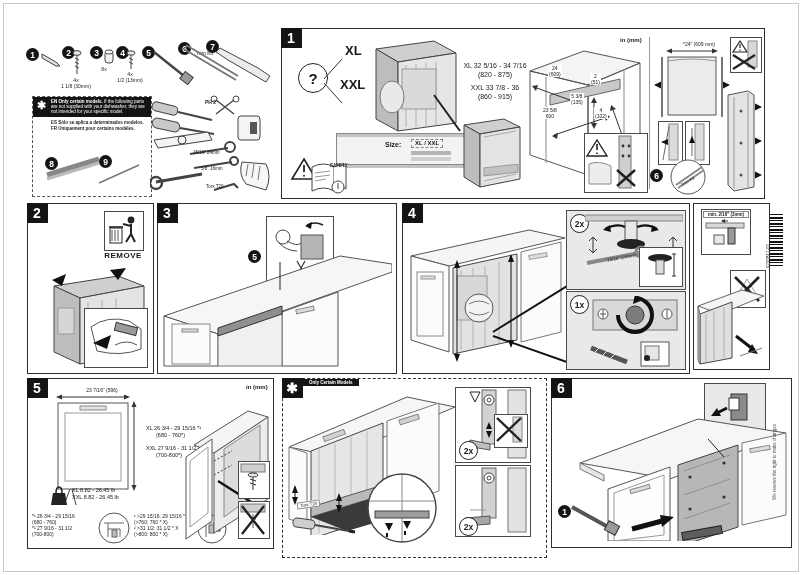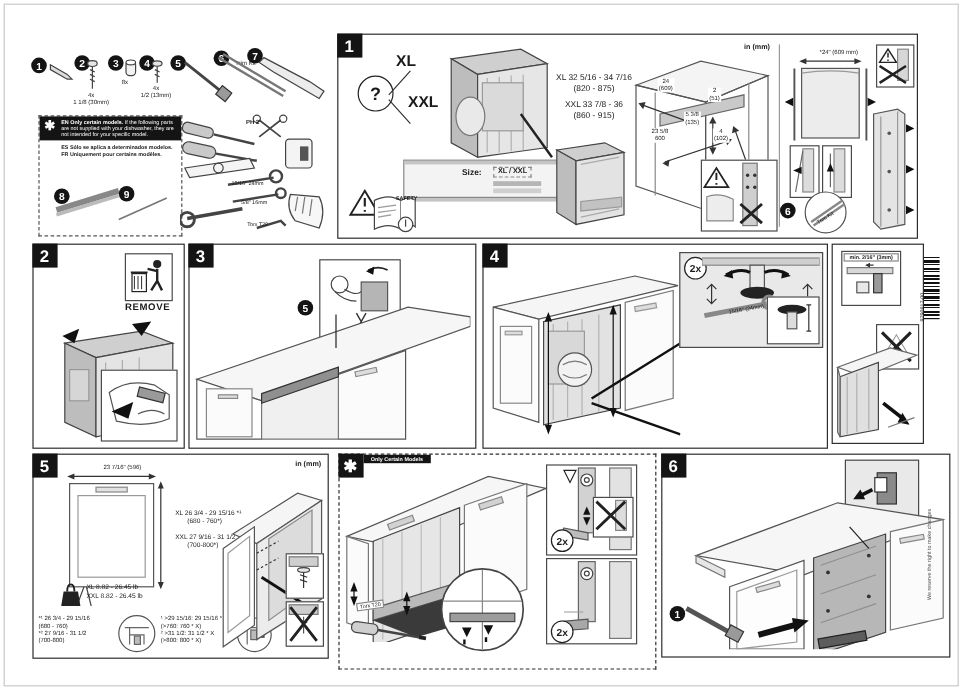--- a/index.html
+++ b/index.html
@@ -153,21 +153,21 @@
   <section class="panel" style="left:281px;top:28px;width:482px;height:169px">
     <div class="badge">1</div>
 
     <div class="abs" style="left:16px;top:34px;width:28px;height:28px;border:1.6px solid #222;border-radius:50%;
          display:flex;align-items:center;justify-content:center;font-weight:bold;font-size:15px">
         <span>?</span>
       </div>
     <svg class="abs" style="left:38px;top:18px" width="26" height="62">
         <path d="M4 32 L22 12 M4 36 L22 56" stroke="#333" fill="none"></path>
       </svg>
-    <div class="abs b" style="left:48px;top:14px;font-size:13px">XL</div>
+    <div class="abs b" style="left:63px;top:14px;font-size:13px">XL</div>
     <div class="abs b" style="left:58px;top:48px;font-size:13px">XXL</div>
 
     <svg class="abs" style="left:74px;top:6px" width="112" height="102">
       <polygon points="20,14 78,6 100,18 42,27" fill="#cfcfcf" stroke="#444"></polygon>
       <polygon points="20,14 42,27 42,96 20,84" fill="#bdbdbd" stroke="#444"></polygon>
       <polygon points="42,27 100,18 100,88 42,96" fill="#e6e6e6" stroke="#444"></polygon>
       <path d="M50 30 L50 92 M60 29 L60 92 M70 28 L70 91 M80 27 L80 90" stroke="#b0b0b0"></path>
       <rect x="46" y="34" width="34" height="40" fill="#dadada" stroke="#9a9a9a"></rect>
       <ellipse cx="36" cy="62" rx="12" ry="16" fill="#e9e9e9" stroke="#777"></ellipse>
       <path d="M78 60 L104 96" stroke="#222" stroke-width="2"></path>
@@ -419,20 +419,38 @@
       <div class="abs t4" style="left:40px;top:44px;transform:rotate(-10deg)">15/16" (24mm)</div>
       <div class="inset" style="left:72px;top:36px;width:42px;height:38px">
         <svg width="40" height="36">
           <ellipse cx="20" cy="10" rx="12" ry="4" fill="#222"></ellipse>
           <rect x="16" y="12" width="8" height="14" fill="#ddd" stroke="#555"></rect>
           <path d="M34 6 L34 28 M32 6 L36 6 M32 28 L36 28" stroke="#333"></path>
         </svg>
       </div>
     </div>
 
+    <div class="inset gray" style="left:163px;top:87px;width:118px;height:77px">
+      <div class="qcirc abs" style="left:3px;top:3px">1x</div>
+      <svg class="abs" style="left:20px;top:4px" width="96" height="71">
+        <rect x="6" y="4" width="84" height="30" fill="#d9d9d9" stroke="#777"></rect>
+        <circle cx="16" cy="18" r="5" fill="#fff" stroke="#555"></circle>
+          <path d="M16 14 L16 22 M13 18 L19 18" stroke="#555"></path>
+        <circle cx="80" cy="18" r="5" fill="#fff" stroke="#555"></circle>
+          <path d="M80 14 L80 22" stroke="#555"></path>
+        <circle cx="48" cy="19" r="9" fill="#7c7c7c" stroke="#333"></circle>
+        <path d="M48 2 A17 17 0 1 1 31 19" fill="none" stroke="#111" stroke-width="4"></path>
+        <polygon points="48,-2 56,4 46,8" fill="#111"></polygon>
+        <path d="M4 52 L40 66" stroke="#555" stroke-width="5"></path>
+        <path d="M8 56 L14 50 M16 59 L22 53 M24 62 L30 56" stroke="#eee"></path>
+        <rect x="54" y="46" width="28" height="24" fill="#fff" stroke="#555"></rect>
+        <rect x="58" y="50" width="14" height="14" fill="#e6e6e6" stroke="#777"></rect>
+          <circle cx="60" cy="62" r="3" fill="#222"></circle>
+      </svg>
+    </div>
   </section>
 
   <section class="panel" style="left:693px;top:203px;width:75px;height:165px">
     <div class="inset" style="left:7px;top:5px;width:48px;height:44px">
       <div class="t4 b ctr" style="border:.5px solid #888;margin:1px;padding:0 1px">min. 2/16" (3mm)</div>
       <svg width="46" height="30">
         <rect x="4" y="4" width="38" height="5" fill="#d8d8d8" stroke="#777"></rect>
         <rect x="26" y="9" width="7" height="16" fill="#9a9a9a" stroke="#333"></rect>
         <rect x="12" y="16" width="10" height="9" fill="#e8e8e8" stroke="#555"></rect>
         <path d="M20 2 L26 2" stroke="#333"></path>

